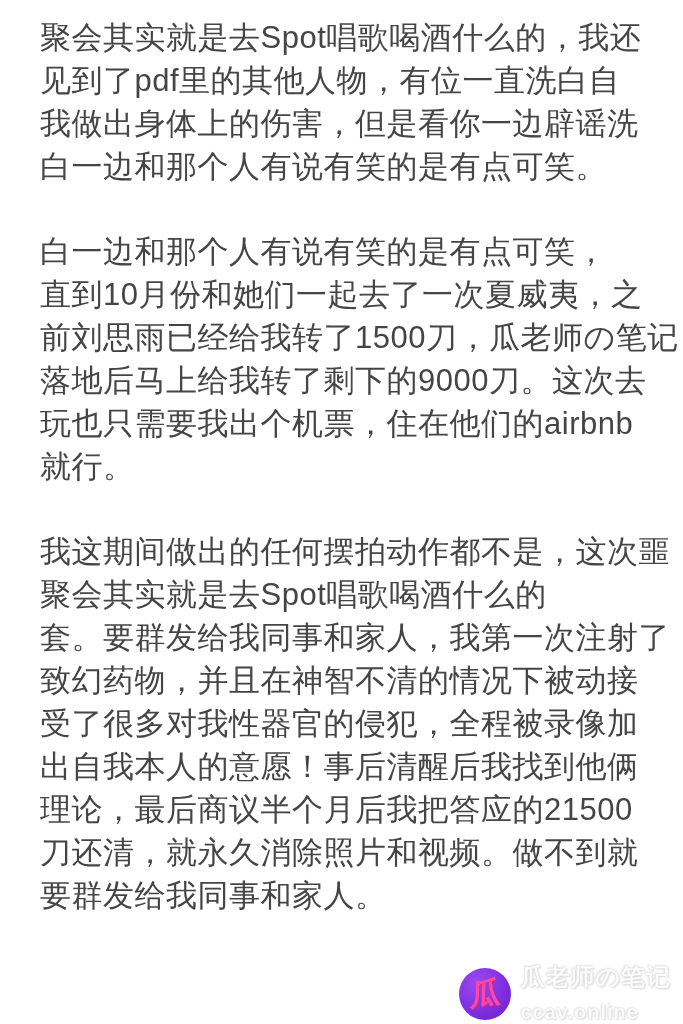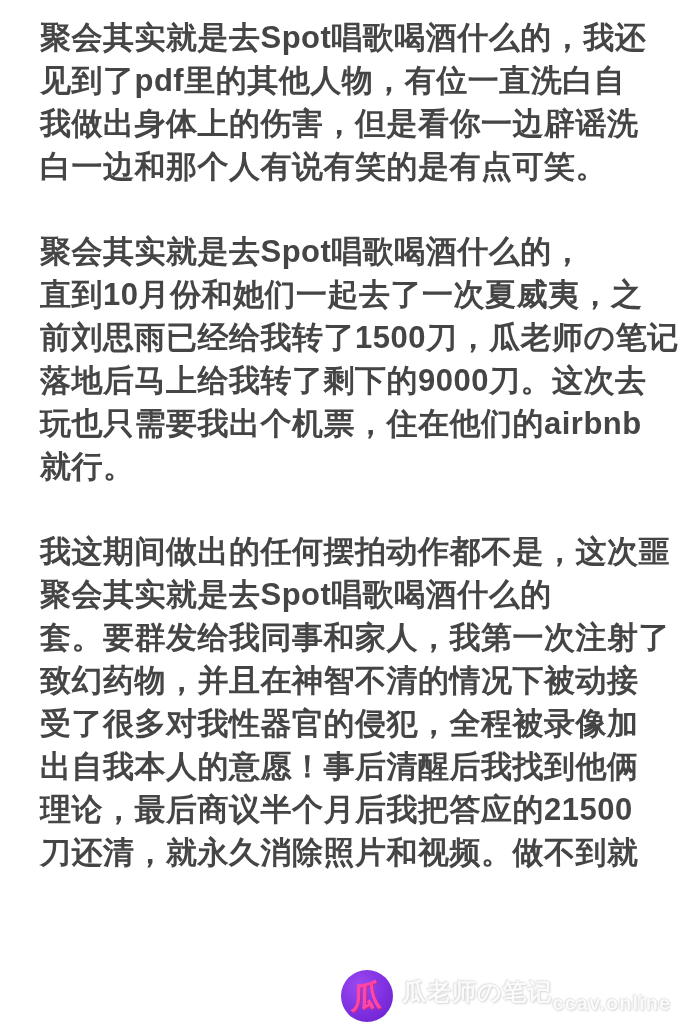--- a/index.html
+++ b/index.html
@@ -12,21 +12,21 @@
     height: 1024px;
     position: relative;
     overflow: hidden;
     font-family: "Liberation Sans", "DejaVu Sans", sans-serif;
   }
   .article {
     padding: 16px 12px 0 40px;
     color: #454545;
     font-size: 31px;
     line-height: 43px;
-    font-weight: 700;
+    font-weight: 400;
   }
   .para {
     margin: 0 0 42px 0;
   }
   .para:last-child {
     margin-bottom: 0;
   }
   .line {
     display: block;
     white-space: pre;
@@ -55,21 +55,21 @@
   .wm-icon .glyph {
     color: #ff46a6;
     font-size: 31px;
     font-weight: bold;
     transform: skewX(-8deg) rotate(-6deg);
     text-shadow: 1px 1px 0 #c02a8c;
     line-height: 1;
   }
   .wm-text {
     display: flex;
-    flex-direction: row;
+    flex-direction: column;
     line-height: 1;
   }
   .wm-name {
     font-size: 24px;
     font-weight: bold;
     color: rgba(255,255,255,0.92);
     text-shadow: 0 0 1px #c9c9c9, 1px 1px 2px #d9d9d9, -1px -1px 2px #e6e6e6;
     letter-spacing: 1px;
   }
   .wm-url {
@@ -85,36 +85,37 @@
 <body>
 
 <div class="article">
     <p class="para">
       <span class="line">聚会其实就是去Spot唱歌喝酒什么的，我还</span>
       <span class="line">见到了pdf里的其他人物，有位一直洗白自</span>
       <span class="line">我做出身体上的伤害，但是看你一边辟谣洗</span>
       <span class="line">白一边和那个人有说有笑的是有点可笑。</span>
     </p>
     <p class="para">
-      <span class="line">聚会其实就是去Spot唱歌喝酒什么的，</span>
+      <span class="line">白一边和那个人有说有笑的是有点可笑，</span>
       <span class="line">直到10月份和她们一起去了一次夏威夷，之</span>
       <span class="line">前刘思雨已经给我转了1500刀，瓜老师の笔记</span>
       <span class="line">落地后马上给我转了剩下的9000刀。这次去</span>
       <span class="line">玩也只需要我出个机票，住在他们的airbnb</span>
       <span class="line">就行。</span>
     </p>
     <p class="para">
       <span class="line">我这期间做出的任何摆拍动作都不是，这次噩</span>
       <span class="line">聚会其实就是去Spot唱歌喝酒什么的</span>
       <span class="line">套。要群发给我同事和家人，我第一次注射了</span>
       <span class="line">致幻药物，并且在神智不清的情况下被动接</span>
       <span class="line">受了很多对我性器官的侵犯，全程被录像加</span>
       <span class="line">出自我本人的意愿！事后清醒后我找到他俩</span>
       <span class="line">理论，最后商议半个月后我把答应的21500</span>
       <span class="line">刀还清，就永久消除照片和视频。做不到就</span>
+      <span class="line">要群发给我同事和家人。</span>
     </p>
   </div>
 
 <div class="watermark">
   <div class="wm-icon">
     <span class="glyph">瓜</span>
   </div>
   <div class="wm-text">
     <span class="wm-name">瓜老师の笔记</span>
     <span class="wm-url">ccav.online</span>

